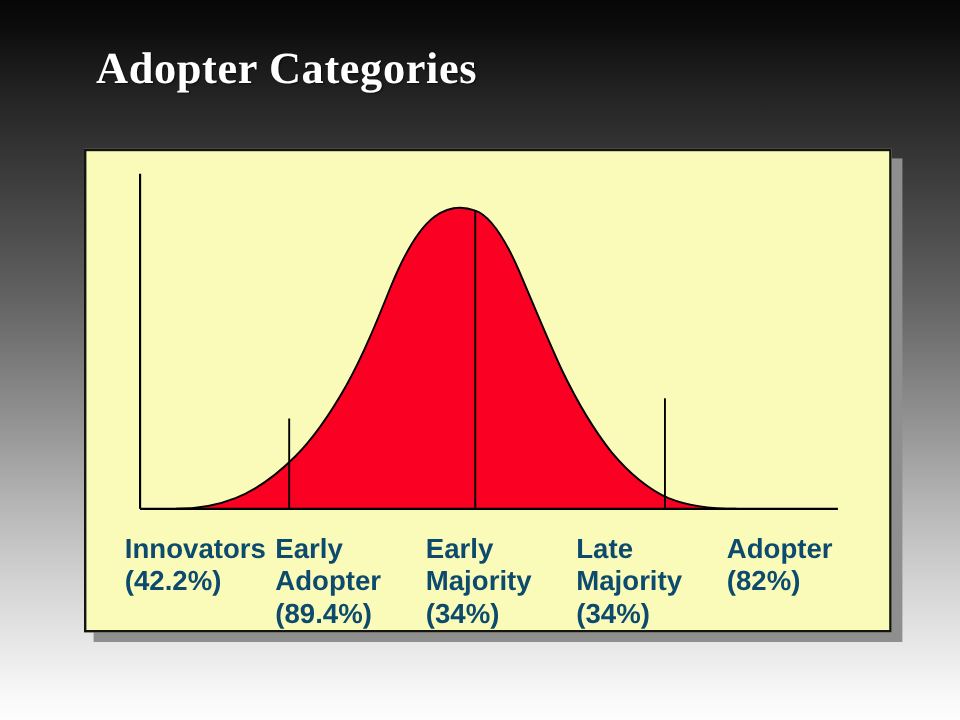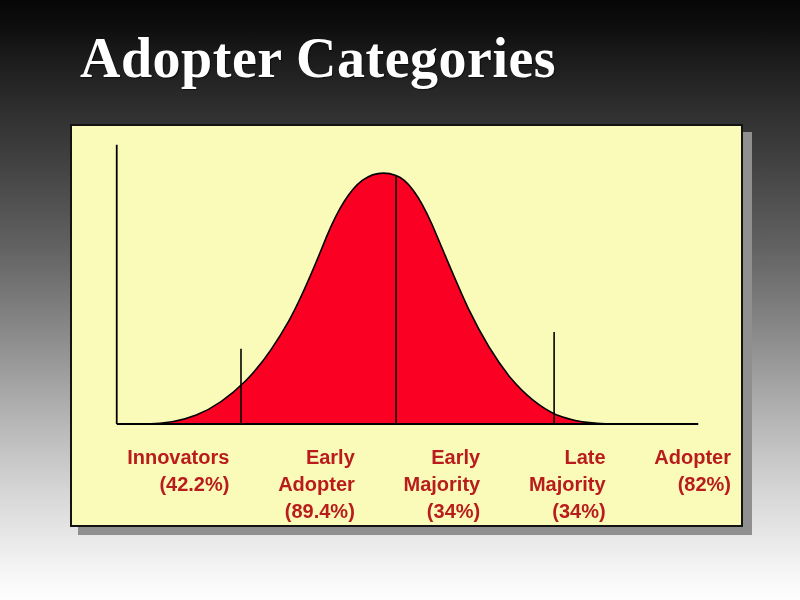--- a/index.html
+++ b/index.html
@@ -40,21 +40,21 @@
   }
 
   
   #slide-title {
     position: absolute;
     left: 80px;
     top: 32px;
     color: #ffffff;
     font-family: "Liberation Serif", "DejaVu Serif", serif;
     font-weight: bold;
-    font-size: 56px;
+    font-size: 37px;
     line-height: 52px;
     letter-spacing: 0.5px;
     white-space: nowrap;
     text-shadow: 1px 1px 1px rgba(0,0,0,0.55);
   }
 
   
   #chart-shadow {
     position: absolute;
     left: 78px;
@@ -90,25 +90,25 @@
     top: 318px;
     width: 100%;
     display: flex;
     flex-direction: row;
     align-items: flex-start;
     padding: 0 10px 0 32px;
     box-sizing: border-box;
   }
   .cat-col {
     flex: 1 1 0;
-    text-align: right;
-    color: #b91c1c;
+    text-align: left;
+    color: #0c4a6e;
     font-family: "Liberation Sans", sans-serif;
     font-weight: bold;
-    font-size: 20px;
+    font-size: 23px;
     line-height: 27px;
     white-space: nowrap;
   }
   .cat-col .cat-line { display: block; }
 </style>
 </head>
 <body>
 
 <div id="slide">
 

